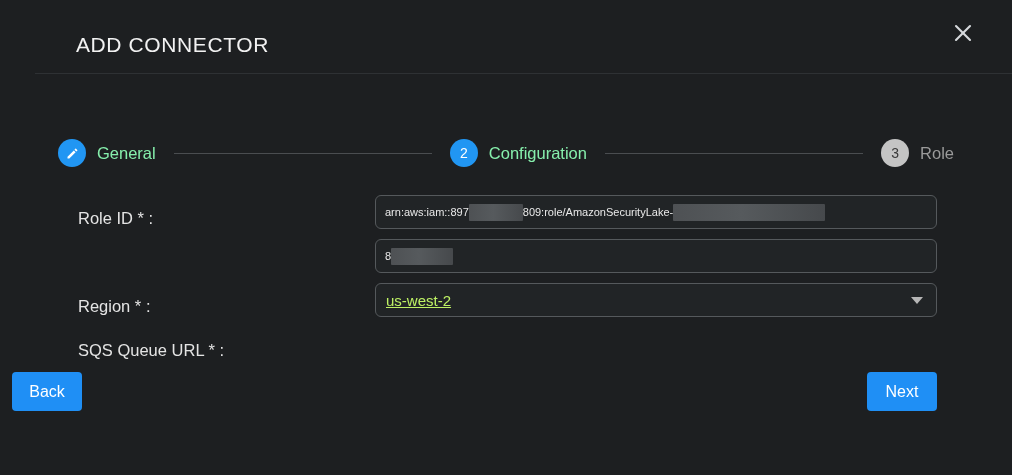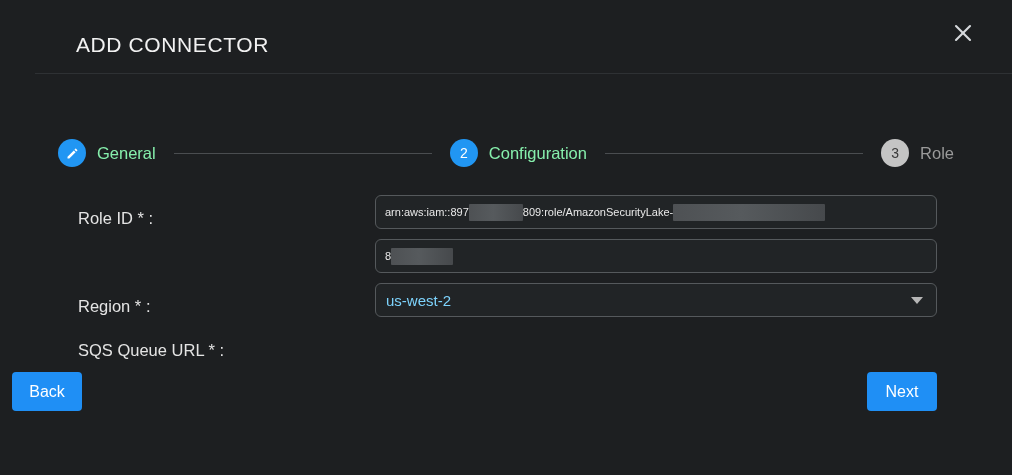--- a/index.html
+++ b/index.html
@@ -158,24 +158,25 @@
   .redact.r-sqs   { width: 48px; }
 
   
   .field.select-field {
     cursor: pointer;
     background: #212426;
     position: absolute;
   }
   .select-value {
     font-size: 15px;
-    color: #7dd3fc;
+    color: #bef264;
     padding-left: 10px;
     flex: 1 1 auto;
     white-space: nowrap;
+    text-decoration: underline;
   }
   .select-arrow {
     flex: 0 0 auto;
     margin-right: 13px;
     width: 0;
     height: 0;
     border-left: 6px solid transparent;
     border-right: 6px solid transparent;
     border-top: 7px solid #b6b6b6;
   }

